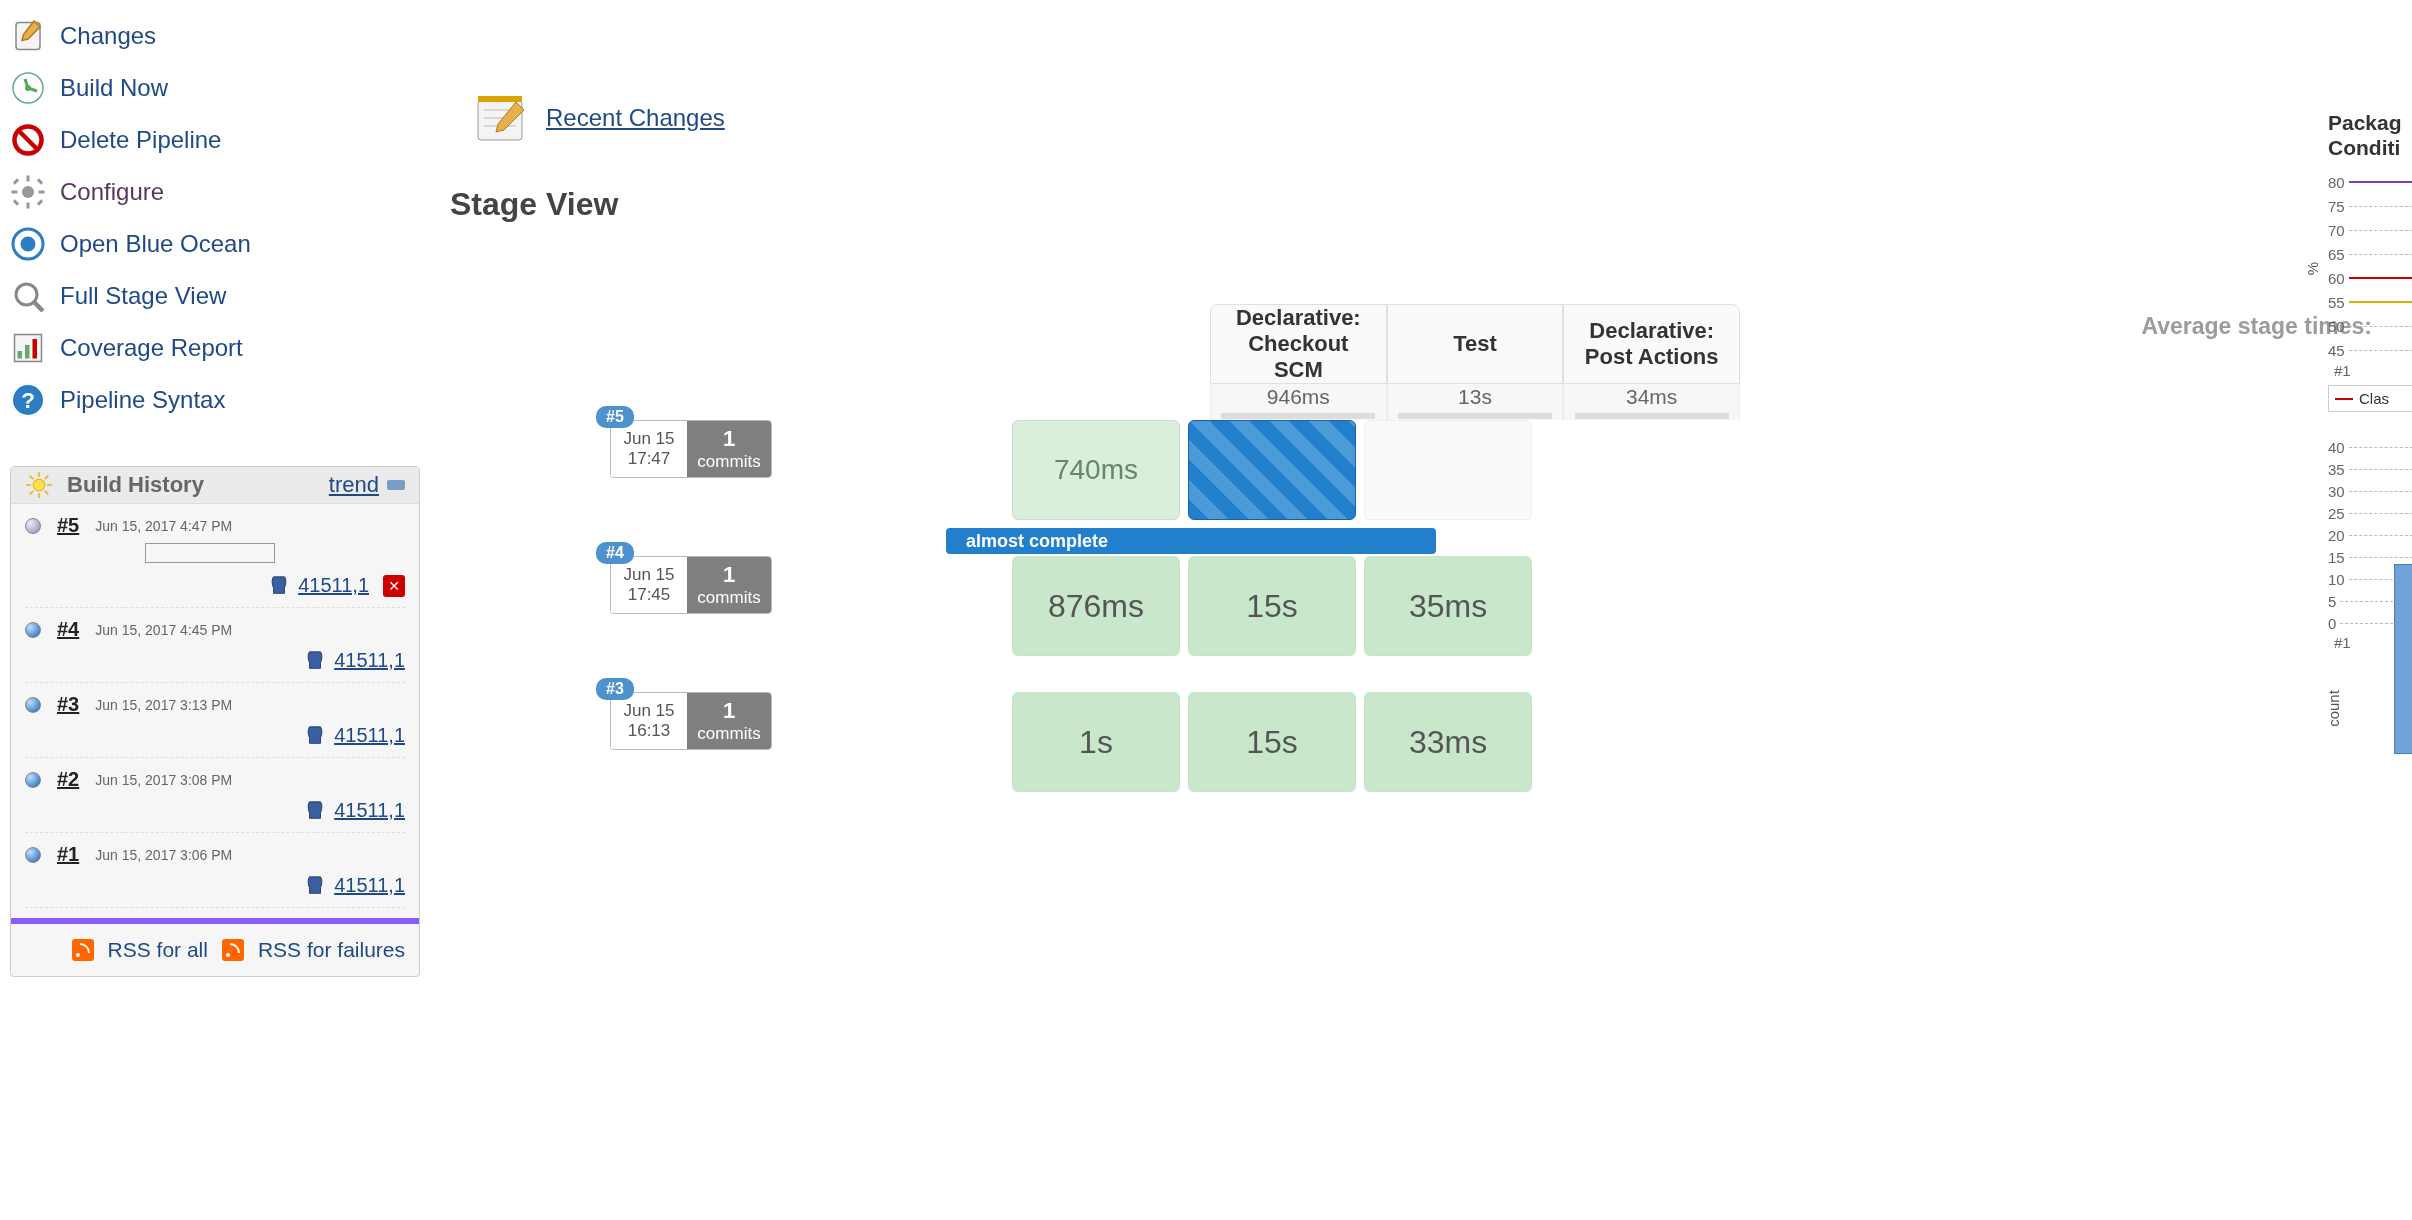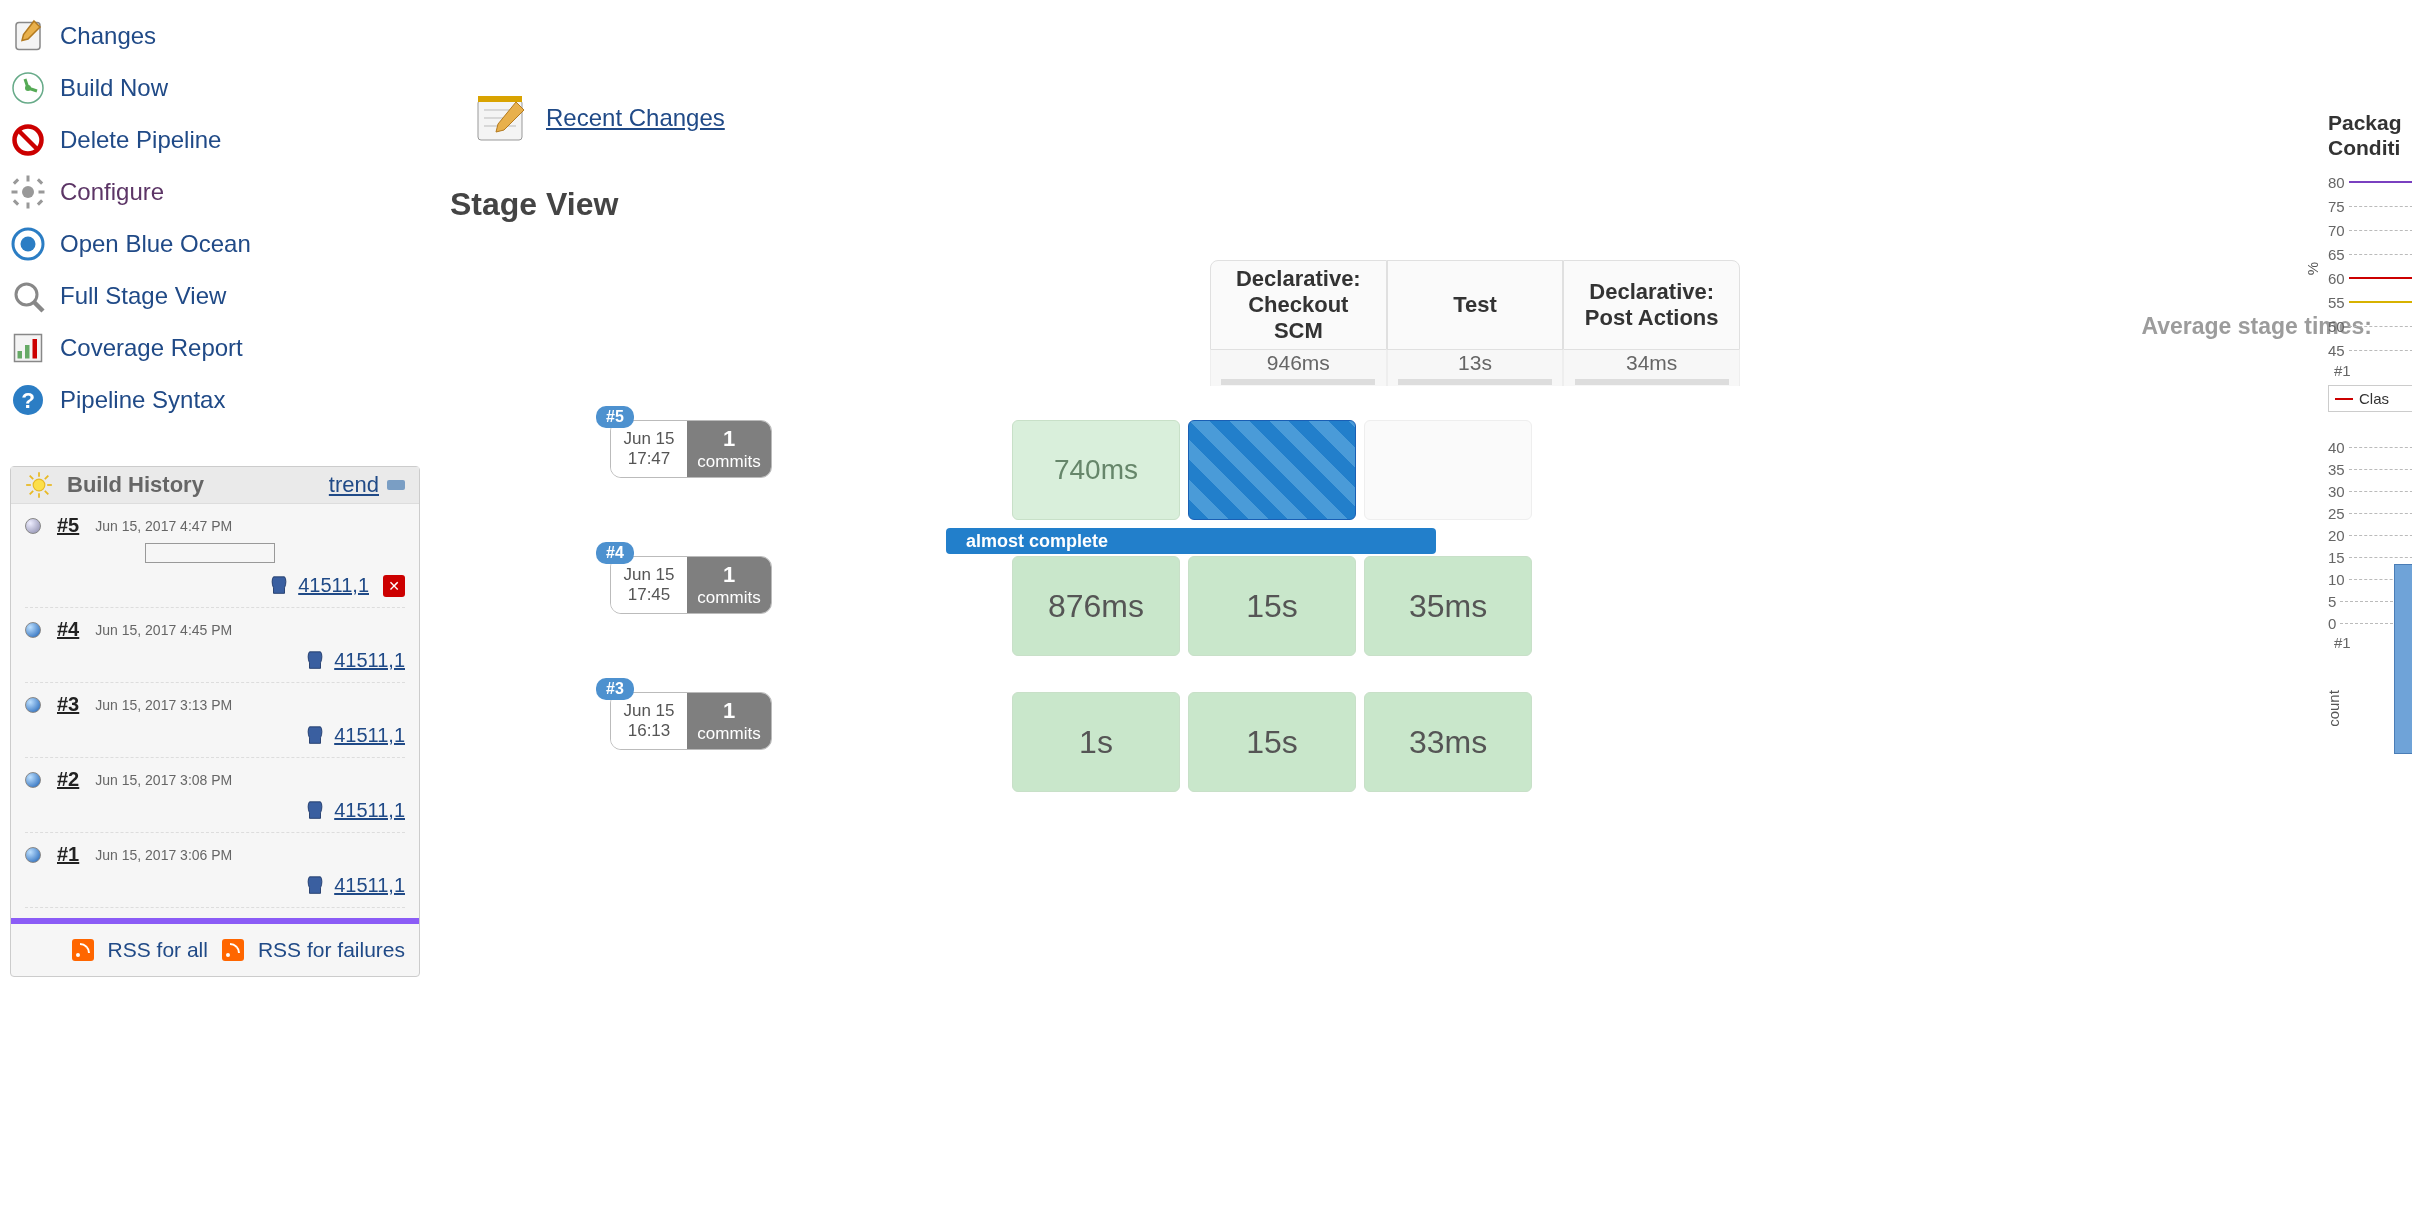--- a/index.html
+++ b/index.html
@@ -53,34 +53,34 @@
 .main { flex: 1; padding: 0 20px; position: relative; }
 .recent-changes-box { display: flex; align-items: center; gap: 16px; margin: 90px 0 40px 20px; }
 .notepad-icon { width: 60px; height: 56px; }
 .recent-changes-link { font-size: 24px; text-decoration: underline; }
 
 .stage-view-title { font-size: 32px; font-weight: 700; margin: 30px 0 40px 0; color: #444; }
 
 .avg-label { text-align: right; color: #9c9c9c; font-size: 23px; font-weight: 700; padding-right: 20px; margin-top: 90px; margin-bottom: 30px; }
 
 .stage-table { position: absolute; left: 780px; top: 260px; width: 530px; }
-.stage-header-row { display: flex; height: 90px; }
+.stage-header-row { display: flex; height: 80px; margin-top: 44px; }
 .stage-header-cell { flex: 1; border: 1px solid #e0e0e0; display: flex; align-items: center; justify-content: center; text-align: center; font-size: 22px; font-weight: 700; color: #333; background: #fafafa; padding: 0 10px; }
 .stage-header-cell:first-child { border-top-left-radius: 8px; }
 .stage-header-cell:last-child { border-top-right-radius: 8px; }
 
 .avg-row { display: flex; height: 36px; }
 .avg-cell { flex: 1; border-left: 1px solid #eee; border-right: 1px solid #eee; background: #f7f7f7; display: flex; flex-direction: column; align-items: center; justify-content: center; font-size: 21px; color: #666; position: relative; }
 .avg-bar { height: 6px; width: 88%; background: #ddd; margin-top: 4px; }
 .avg-bar-fill { height: 100%; background: #2b7dc4; }
 
 .build-card { position: relative; margin: 24px 0 0 -300px; display: flex; align-items: flex-start; }
 .card-left { position: relative; }
 .build-badge { position: absolute; top: -14px; left: -14px; background: #4d91cf; color: #fff; font-size: 16px; font-weight: 700; padding: 2px 10px; border-radius: 10px; z-index: 2; }
-.date-commits { display: flex; border: 1px solid #bbb; border-radius: 11px; overflow: hidden; }
+.date-commits { display: flex; border: 1px solid #bbb; border-radius: 4px; overflow: hidden; }
 .dc-date { width: 76px; background: #fff; display: flex; flex-direction: column; align-items: center; justify-content: center; font-size: 17px; color: #555; padding: 8px 4px; }
 .dc-commits { width: 84px; background: #7f7f7f; color: #fff; display: flex; flex-direction: column; align-items: center; justify-content: center; font-size: 17px; }
 .dc-commits .num { font-size: 22px; font-weight: 700; }
 
 .stage-cells { display: flex; gap: 8px; margin-left: 240px; }
 .stage-cell { width: 168px; height: 100px; border-radius: 6px; display: flex; align-items: center; justify-content: center; font-size: 28px; font-weight: 500; border: 1px solid #c8e0c8; }
 .cell-success-light { background: #d9efdb; color: #66866a; }
 .cell-success { background: #c9e7cb; color: #555; font-size: 32px; }
 .cell-running { background: repeating-linear-gradient(45deg, #227fcb, #227fcb 14px, #4a9bd8 14px, #4a9bd8 28px); border: 1px solid #1a5fb4; }
 .cell-empty { background: #fafafa; border: 1px solid #eee; }

